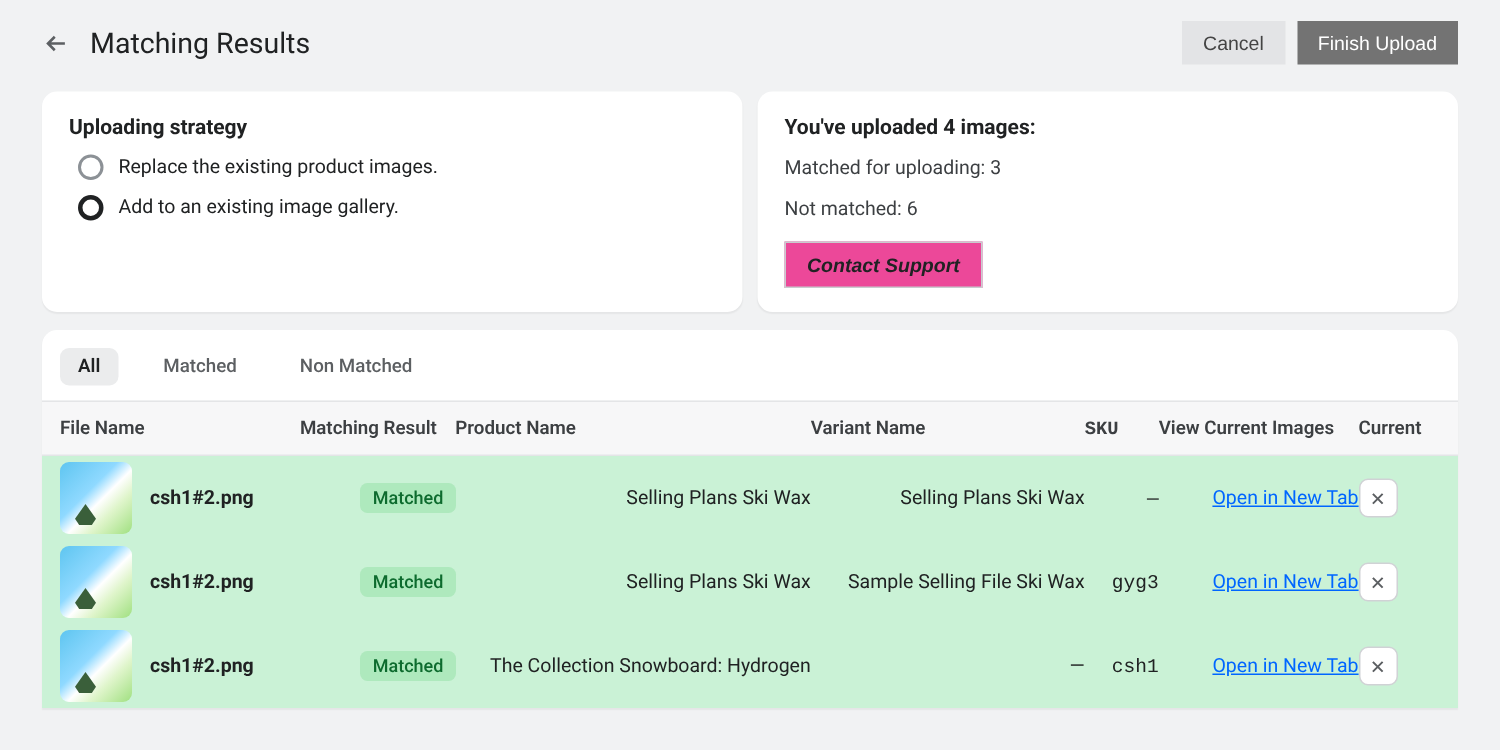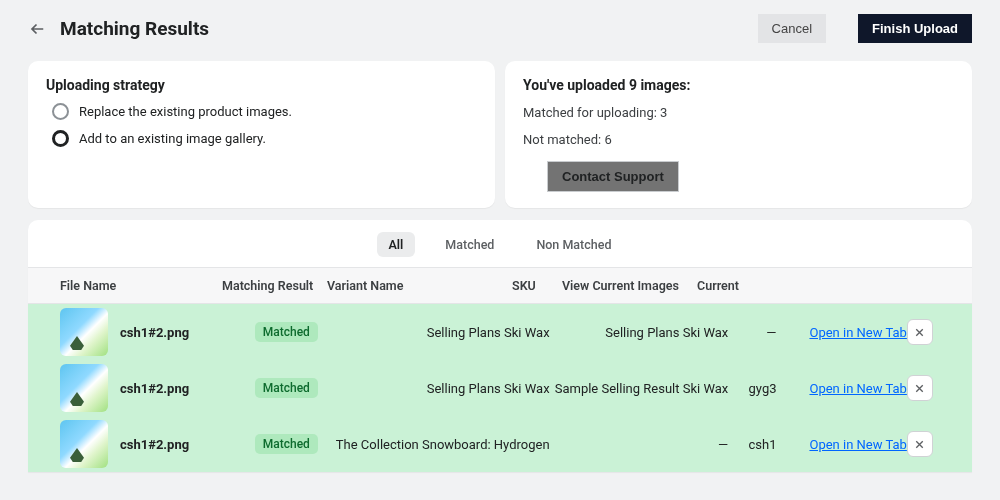--- a/index.html
+++ b/index.html
@@ -27,49 +27,49 @@
     cursor: pointer;
     width: 20px;
     height: 20px;
     display: flex;
     align-items: center;
     justify-content: center;
     color: #5c5f62;
   }
   .page-title {
     font-size: 19px;
-    font-weight: 700;
+    font-weight: 400;
   }
   .header-right {
     display: flex;
     gap: 8px;
   }
   .btn {
     border-radius: 0;
     padding: 7px 14px;
     font-size: 13px;
     cursor: pointer;
     border: none;
     font-weight: 500;
-    margin-left: 24px;
   }
   .btn-muted {
     background: #e3e4e6;
     color: #444;
   }
   .btn-primary {
-    background: #0f172a;
+    background: #737373;
     color: #fff;
-    font-weight: 700;
+    font-weight: 400;
   }
   .btn-outline {
-    background: #737373;
+    background: #ec4899;
     border: 1px solid #c9cccf;
     color: #202223;
     font-weight: 600;
+    font-style: italic;
   }
   .panels {
     display: flex;
     gap: 10px;
     margin-bottom: 12px;
   }
   .card {
     background: #fff;
     border-radius: 10px;
     box-shadow: 0 1px 1px rgba(0,0,0,0.05);
@@ -120,21 +120,20 @@
   }
   .results-card {
     background: #fff;
     border-radius: 10px 10px 0 0;
     box-shadow: 0 1px 1px rgba(0,0,0,0.05);
   }
   .tabs {
     display: flex;
     gap: 18px;
     padding: 12px 12px 10px 12px;
-    justify-content: center;
   }
   .tab {
     padding: 5px 12px;
     border-radius: 6px;
     font-size: 12.5px;
     color: #5c5f62;
     font-weight: 500;
     cursor: pointer;
   }
   .tab.active {
@@ -146,25 +145,25 @@
     display: flex;
     align-items: center;
     background: #f7f7f8;
     border-top: 1px solid #e4e5e7;
     border-bottom: 1px solid #e4e5e7;
     font-size: 12.5px;
     font-weight: 600;
     color: #3c3f42;
     padding: 10px 12px;
   }
-  .col-file { width: 162px; margin-left: 20px; }
+  .col-file { width: 162px; }
   .col-match { width: 105px; }
   .col-product { width: 240px; }
   .col-variant { width: 185px; }
-  .col-sku { width: 50px; }
+  .col-sku { width: 50px; font-family: Liberation Mono, monospace; }
   .col-view { width: 135px; }
   .col-action { width: 55px; text-align: left; }
   .row {
     display: flex;
     align-items: center;
     padding: 4px 12px;
     background: #caf2d6;
     text-align: right;
   }
   .thumb {
@@ -251,39 +250,40 @@
       </div>
       <div class="radio-row">
         <div class="radio-outer selected">
             <div class="radio-inner-selected"></div>
           </div>
         <span>Add to an existing image gallery.</span>
       </div>
     </div>
 
     <div class="card">
-      <div class="card-title">You've uploaded 9 images:</div>
+      <div class="card-title">You've uploaded 4 images:</div>
       <div class="summary-line">Matched for uploading: 3</div>
       <div class="summary-line">Not matched: 6</div>
       <div class="summary-actions">
         <button class="btn btn-outline">Contact Support</button>
       </div>
     </div>
   </div>
 
   <div class="results-card">
     <div class="tabs">
       <div class="tab active">All</div>
       <div class="tab">Matched</div>
       <div class="tab">Non Matched</div>
     </div>
 
     <div class="table-head">
       <div class="col-file">File Name</div>
       <div class="col-match">Matching Result</div>
+      <div class="col-product">Product Name</div>
       <div class="col-variant">Variant Name</div>
       <div class="col-sku">SKU</div>
       <div class="col-view">View Current Images</div>
       <div class="col-action">Current</div>
     </div>
 
     <div class="row">
       <div class="col-file" style="display:flex;align-items:center;">
         <div class="thumb"></div>
         <span class="file-name">csh1#2.png</span>
@@ -302,21 +302,21 @@
       </div>
     </div>
 
     <div class="row">
       <div class="col-file" style="display:flex;align-items:center;">
         <div class="thumb"></div>
         <span class="file-name">csh1#2.png</span>
       </div>
       <div class="col-match"><span class="badge-matched">Matched</span></div>
       <div class="col-product cell-text">Selling Plans Ski Wax</div>
-      <div class="col-variant cell-text">Sample Selling Result Ski Wax</div>
+      <div class="col-variant cell-text">Sample Selling File Ski Wax</div>
       <div class="col-sku cell-text">gyg3</div>
       <div class="col-view"><a class="link">Open in New Tab</a></div>
       <div class="col-action">
         <div class="remove-btn">
           <svg width="13" height="13" viewBox="0 0 24 24" fill="none" stroke="currentColor" stroke-width="2.5">
               <path d="M18 6L6 18M6 6l12 12"></path>
             </svg>
         </div>
       </div>
     </div>

